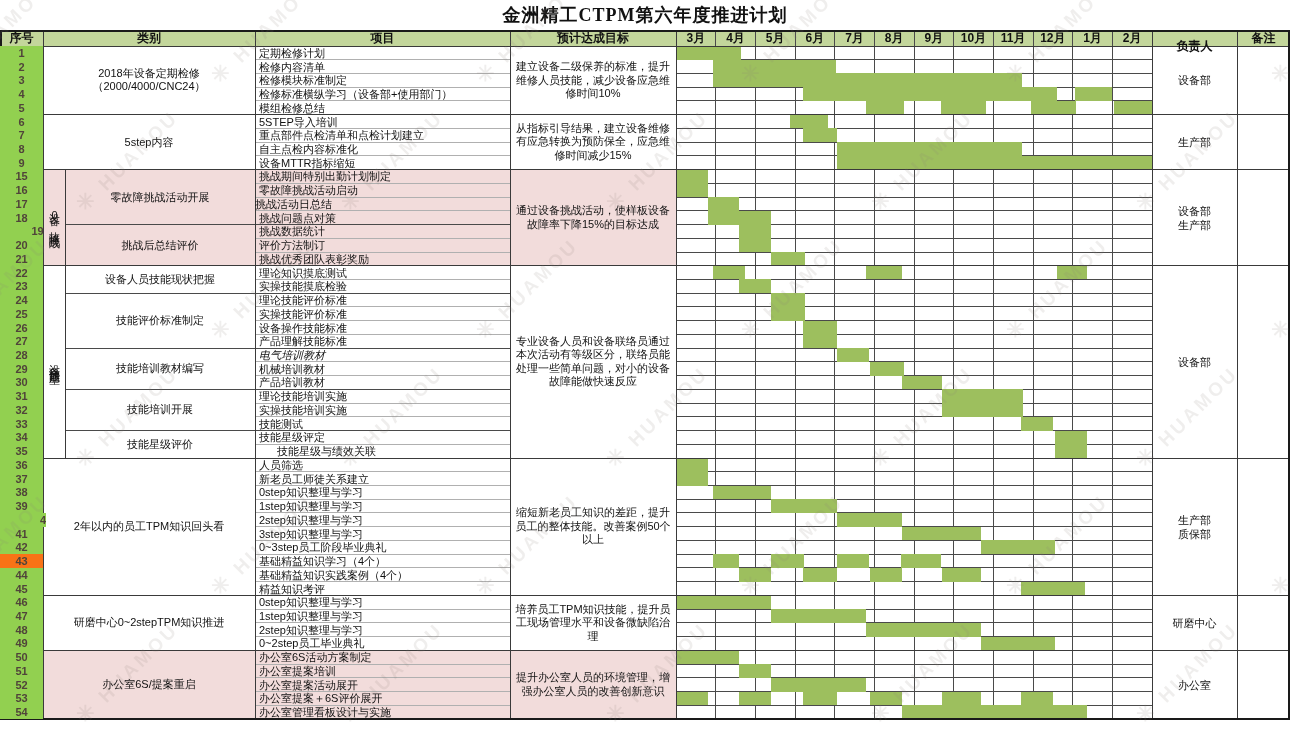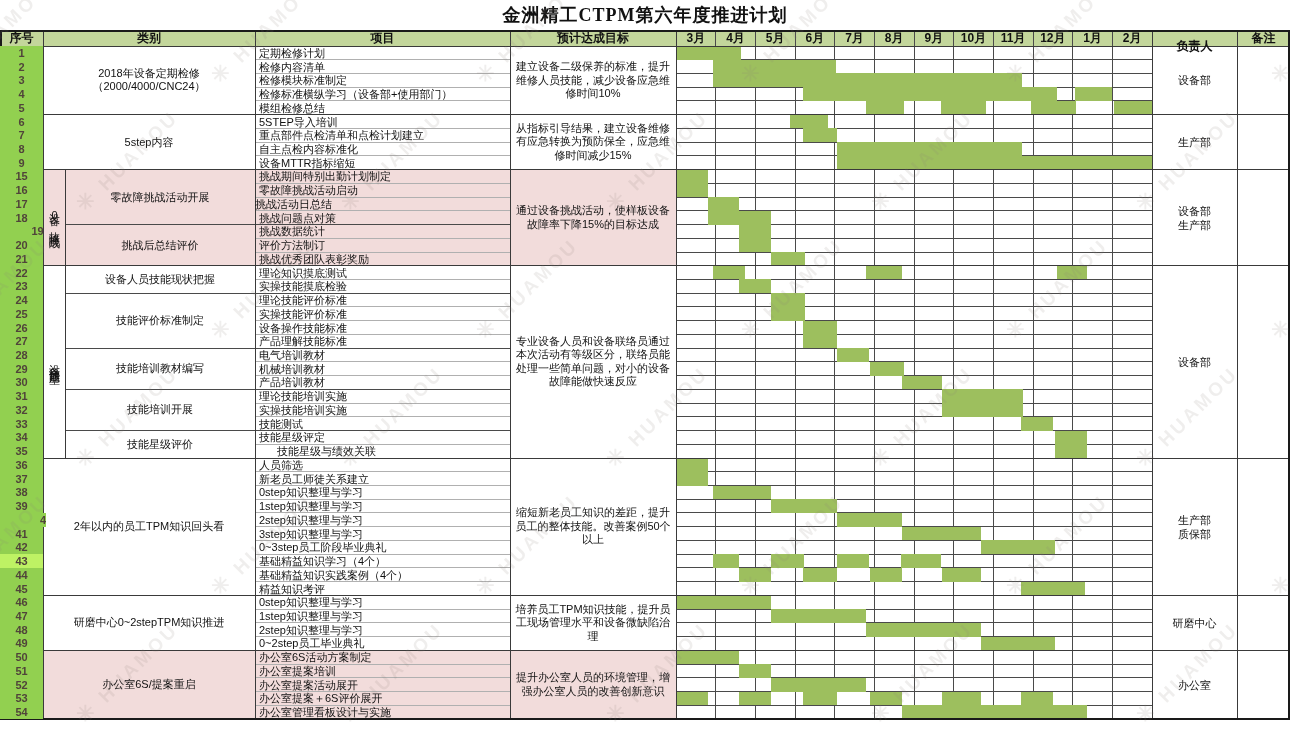--- a/index.html
+++ b/index.html
@@ -206,21 +206,21 @@
       <div class="line z1" style="left: 255px; top: 320.194px; width: 255px; height: 0px; border-top: 1px solid rgb(176, 176, 176);"></div>
       <div class="cell txt seqtxt" style="left: 0px; top: 334.429px; width: 43px; height: 13.7347px; background: rgb(146, 208, 80);">27</div>
       <div class="cell txt projtxt" style="left: 255px; top: 334.429px; width: 255px; height: 13.7347px;">产品理解技能标准</div>
       <div class="bar" style="left: 802.933px; top: 334.429px; width: 33.7167px; height: 13.7347px; background: rgb(157, 191, 94);"></div>
       <div class="line z1" style="left: 0px; top: 333.929px; width: 43px; height: 0px; border-top: 1px solid rgb(74, 74, 74);"></div>
       <div class="line z1" style="left: 676px; top: 333.929px; width: 476px; height: 0px; border-top: 1px solid rgb(74, 74, 74);"></div>
       <div class="line z1" style="left: 255px; top: 333.929px; width: 255px; height: 0px; border-top: 1px solid rgb(176, 176, 176);"></div>
       <div class="line z3" style="left: 65px; top: 347.663px; width: 445px; height: 0px; border-top: 1px solid rgb(74, 74, 74);"></div>
       <div class="cell txt cattxt" style="left: 65px; top: 348.163px; width: 190px; height: 41.2041px;">技能培训教材编写</div>
       <div class="cell txt seqtxt" style="left: 0px; top: 348.163px; width: 43px; height: 13.7347px; background: rgb(146, 208, 80);">28</div>
-      <div class="cell txt projtxt" style="left: 255px; top: 348.163px; width: 255px; height: 13.7347px;">电气培训教材</div>
+      <div class="cell txt projtxt" style="left: 255px; top: 348.163px; width: 255px; height: 13.7347px; font-style: italic;">电气培训教材</div>
       <div class="bar" style="left: 837.443px; top: 348.163px; width: 31.7333px; height: 13.7347px; background: rgb(157, 191, 94);"></div>
       <div class="line z1" style="left: 0px; top: 347.663px; width: 43px; height: 0px; border-top: 1px solid rgb(74, 74, 74);"></div>
       <div class="line z1" style="left: 676px; top: 347.663px; width: 476px; height: 0px; border-top: 1px solid rgb(74, 74, 74);"></div>
       <div class="line z1" style="left: 255px; top: 347.663px; width: 255px; height: 0px; border-top: 1px solid rgb(176, 176, 176);"></div>
       <div class="cell txt seqtxt" style="left: 0px; top: 361.898px; width: 43px; height: 13.7347px; background: rgb(146, 208, 80);">29</div>
       <div class="cell txt projtxt" style="left: 255px; top: 361.898px; width: 255px; height: 13.7347px;">机械培训教材</div>
       <div class="bar" style="left: 870.367px; top: 361.898px; width: 33.7167px; height: 13.7347px; background: rgb(157, 191, 94);"></div>
       <div class="line z1" style="left: 0px; top: 361.398px; width: 43px; height: 0px; border-top: 1px solid rgb(74, 74, 74);"></div>
       <div class="line z1" style="left: 676px; top: 361.398px; width: 476px; height: 0px; border-top: 1px solid rgb(74, 74, 74);"></div>
       <div class="line z1" style="left: 255px; top: 361.398px; width: 255px; height: 0px; border-top: 1px solid rgb(176, 176, 176);"></div>
@@ -303,21 +303,21 @@
       <div class="bar" style="left: 902.1px; top: 526.714px; width: 79.3333px; height: 13.7347px; background: rgb(157, 191, 94);"></div>
       <div class="line z1" style="left: 0px; top: 526.214px; width: 43px; height: 0px; border-top: 1px solid rgb(74, 74, 74);"></div>
       <div class="line z1" style="left: 676px; top: 526.214px; width: 476px; height: 0px; border-top: 1px solid rgb(74, 74, 74);"></div>
       <div class="line z1" style="left: 255px; top: 526.214px; width: 255px; height: 0px; border-top: 1px solid rgb(176, 176, 176);"></div>
       <div class="cell txt seqtxt" style="left: 0px; top: 540.449px; width: 43px; height: 13.7347px; background: rgb(146, 208, 80);">42</div>
       <div class="cell txt projtxt" style="left: 255px; top: 540.449px; width: 255px; height: 13.7347px;">0~3step员工阶段毕业典礼</div>
       <div class="bar" style="left: 981.433px; top: 540.449px; width: 73.3833px; height: 13.7347px; background: rgb(157, 191, 94);"></div>
       <div class="line z1" style="left: 0px; top: 539.949px; width: 43px; height: 0px; border-top: 1px solid rgb(74, 74, 74);"></div>
       <div class="line z1" style="left: 676px; top: 539.949px; width: 476px; height: 0px; border-top: 1px solid rgb(74, 74, 74);"></div>
       <div class="line z1" style="left: 255px; top: 539.949px; width: 255px; height: 0px; border-top: 1px solid rgb(176, 176, 176);"></div>
-      <div class="cell txt seqtxt" style="left: 0px; top: 554.184px; width: 43px; height: 13.7347px; background: #bef264;">43</div>
+      <div class="cell txt seqtxt" style="left: 0px; top: 554.184px; width: 43px; height: 13.7347px; background: #f97316;">43</div>
       <div class="cell txt projtxt" style="left: 255px; top: 554.184px; width: 255px; height: 13.7347px;">基础精益知识学习（4个）</div>
       <div class="bar" style="left: 712.89px; top: 554.184px; width: 26.18px; height: 13.7347px; background: rgb(157, 191, 94);"></div>
       <div class="bar" style="left: 771.2px; top: 554.184px; width: 32.9233px; height: 13.7347px; background: rgb(157, 191, 94);"></div>
       <div class="bar" style="left: 837.443px; top: 554.184px; width: 31.7333px; height: 13.7347px; background: rgb(157, 191, 94);"></div>
       <div class="bar" style="left: 901.307px; top: 554.184px; width: 39.6667px; height: 13.7347px; background: rgb(157, 191, 94);"></div>
       <div class="line z1" style="left: 0px; top: 553.684px; width: 43px; height: 0px; border-top: 1px solid rgb(74, 74, 74);"></div>
       <div class="line z1" style="left: 676px; top: 553.684px; width: 476px; height: 0px; border-top: 1px solid rgb(74, 74, 74);"></div>
       <div class="line z1" style="left: 255px; top: 553.684px; width: 255px; height: 0px; border-top: 1px solid rgb(176, 176, 176);"></div>
       <div class="cell txt seqtxt" style="left: 0px; top: 567.918px; width: 43px; height: 13.7347px; background: rgb(146, 208, 80);">44</div>
       <div class="cell txt projtxt" style="left: 255px; top: 567.918px; width: 255px; height: 13.7347px;">基础精益知识实践案例（4个）</div>

